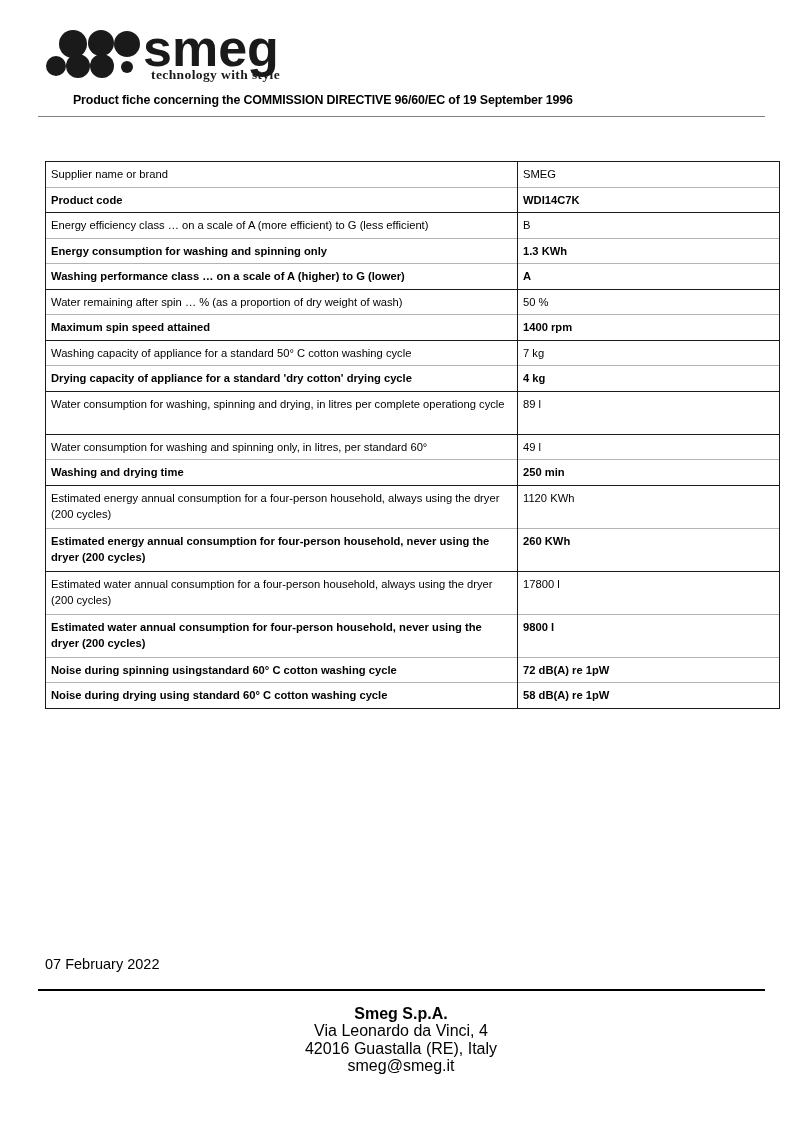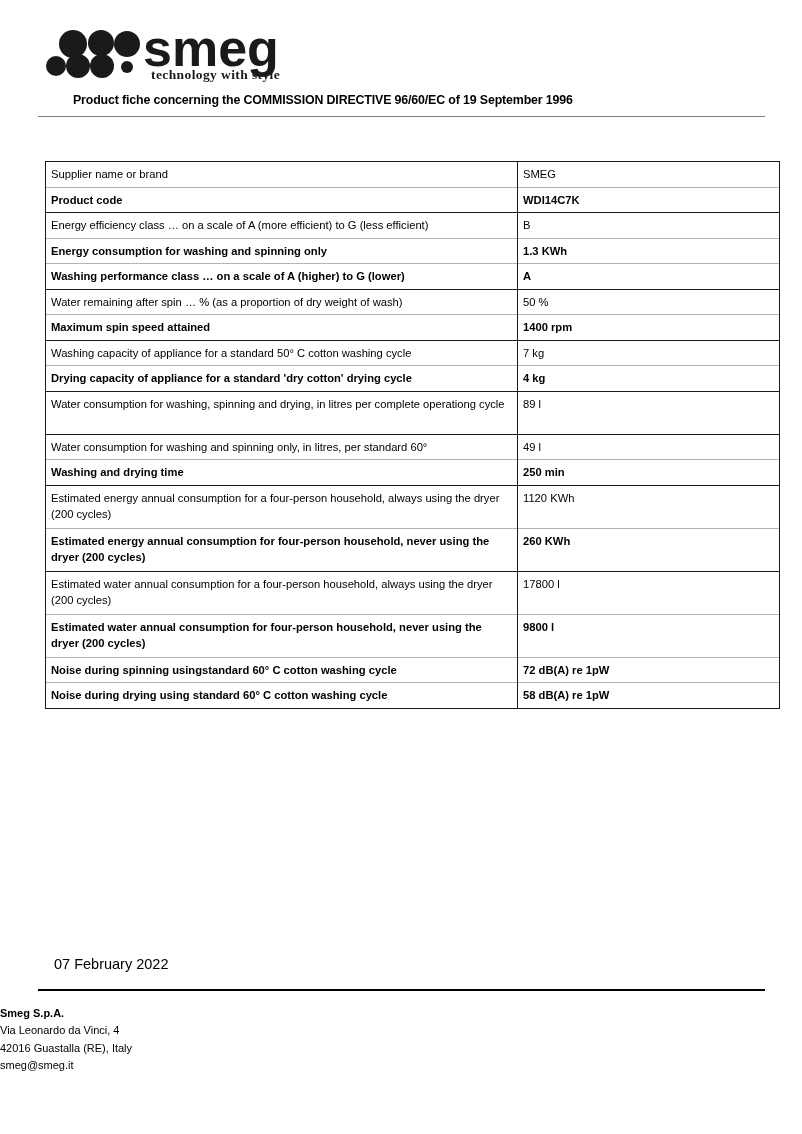--- a/index.html
+++ b/index.html
@@ -80,39 +80,40 @@
   tr.sep-dark  > td { border-top: 1.4px solid #1a1a1a; }
   tr.sep-light > td { border-top: 1px solid #b4b4b4; font-weight: bold; }
   tr.first     > td { border-top: 1.6px solid #1a1a1a; }
   tr.last-edge > td { border-bottom: 1.6px solid #1a1a1a; }
 
   td.tall { height: 34px; }
 
   
   .doc-date {
     position: absolute;
-    left: 54px;
+    left: 45px;
     top: 955px;
     font-size: 14.5px;
     line-height: 18px;
   }
   .footer-rule {
     position: absolute;
     left: 38px;
     top: 989px;
     width: 727px;
     height: 2.2px;
     background: #000000;
   }
   .company-block {
     position: absolute;
     left: 0;
     top: 1005px;
     width: 802px;
-    font-size: 11px;
+    text-align: center;
+    font-size: 16px;
     line-height: 17.4px;
   }
   .company-block .cname {
     font-weight: bold;
   }
   .company-block div { white-space: nowrap; }
 </style>
 </head>
 <body>
 

